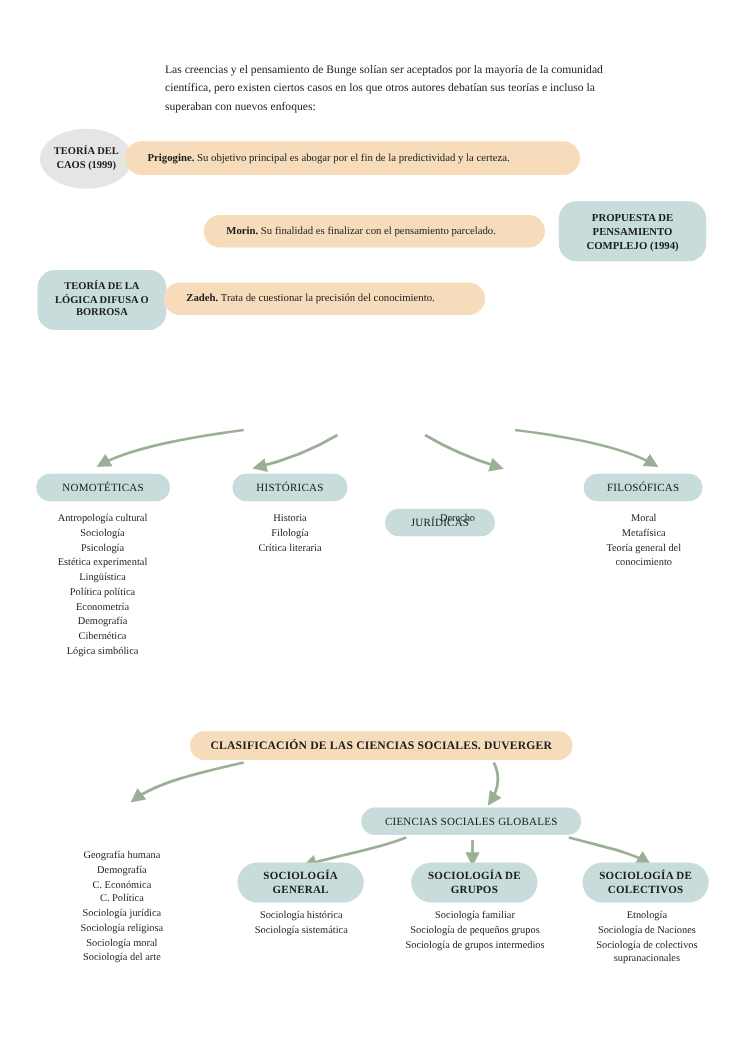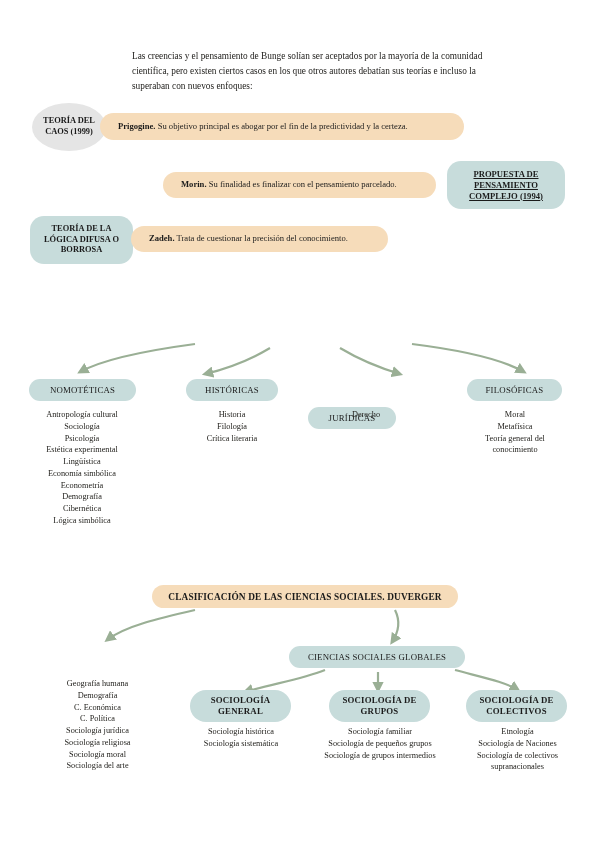--- a/index.html
+++ b/index.html
@@ -150,21 +150,21 @@
   <div class="ellipse-teal t-chaos" style="left:32px; top:103px; width:74px; height:48px;">
     <span>TEORÍA DEL CAOS (1999)</span>
   </div>
   <div class="pill-orange" style="left:100px; top:113px; width:364px; height:27px;">
     <span class="stmt"><b>Prigogine.</b><span> Su objetivo principal es abogar por el fin de la predictividad y la certeza.</span></span>
   </div>
 
   <div class="pill-orange" style="left:163px; top:172px; width:273px; height:26px;">
     <span class="stmt"><b>Morin.</b><span> Su finalidad es finalizar con el pensamiento parcelado.</span></span>
   </div>
-  <div class="round-teal t-prop" style="left:447px; top:161px; width:118px; height:48px; padding:20px 5px;text-decoration:underline;">
+  <div class="round-teal t-prop" style="left:447px; top:161px; width:118px; height:48px; padding:20px 5px;">
     <span>PROPUESTA DE PENSAMIENTO COMPLEJO (1994)</span>
   </div>
 
   <div class="round-teal t-chaos" style="left:30px; top:216px; width:103px; height:48px; padding:2px 4px;">
     <span>TEORÍA DE LA LÓGICA DIFUSA O BORROSA</span>
   </div>
   <div class="pill-orange" style="left:131px; top:226px; width:257px; height:26px;">
     <span class="stmt"><b>Zadeh.</b><span> Trata de cuestionar la precisión del conocimiento.</span></span>
   </div>
 
@@ -181,21 +181,21 @@
   <div class="pill-teal-cap" style="left:467px; top:379px; width:95px; height:22px;">
     <span>FILOSÓFICAS</span>
   </div>
 
   <div class="col-list" style="left:21px; top:409px; width:122px;">
     <div>Antropología cultural</div>
     <div>Sociología</div>
     <div>Psicología</div>
     <div>Estética experimental</div>
     <div>Lingüística</div>
-    <div>Economía simbólica</div>
+    <div>Política política</div>
     <div>Econometría</div>
     <div>Demografía</div>
     <div>Cibernética</div>
     <div>Lógica simbólica</div>
   </div>
 
   <div class="col-list" style="left:178px; top:409px; width:108px;">
     <div>Historia</div>
     <div>Filología</div>
     <div>Crítica literaria</div>

